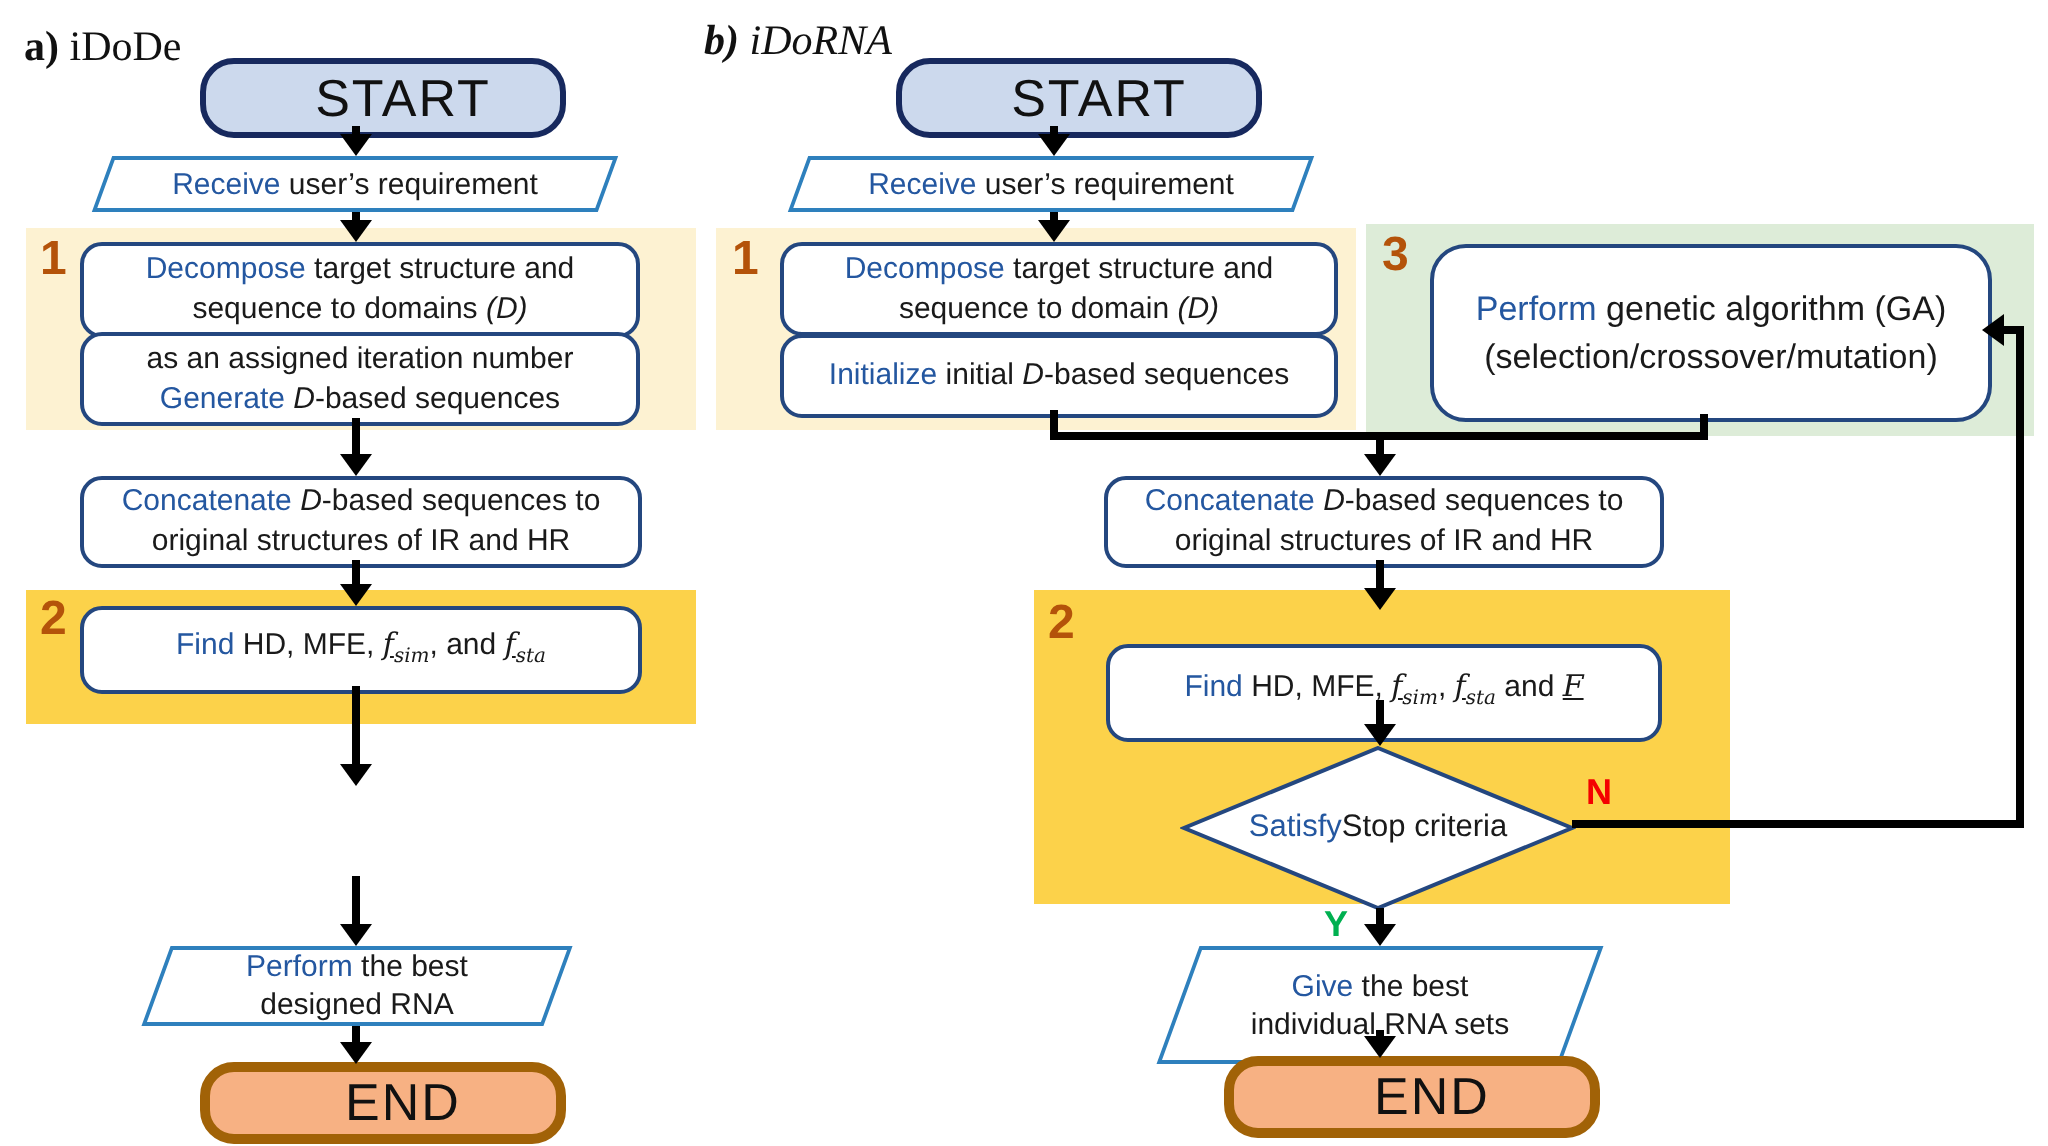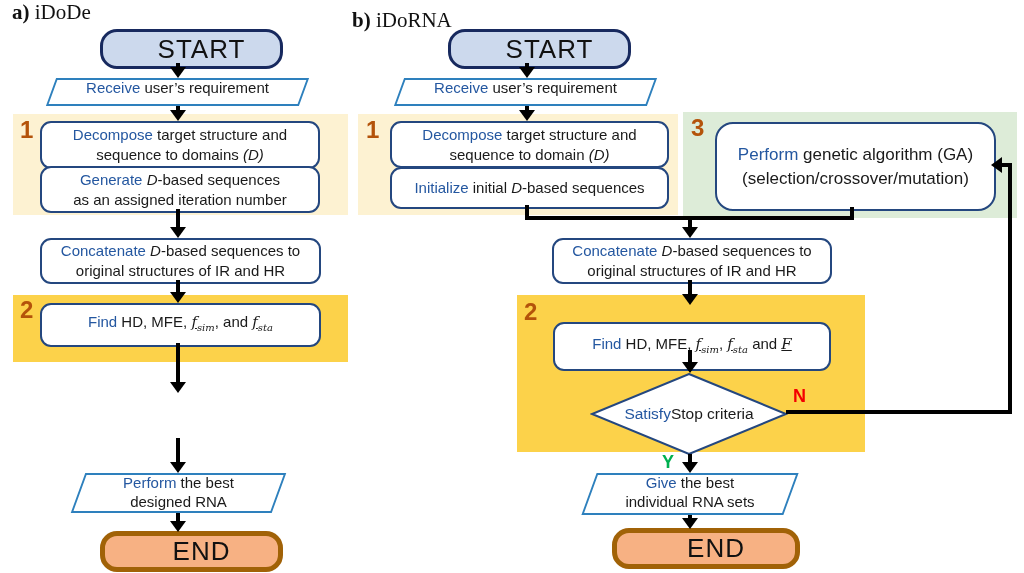--- a/index.html
+++ b/index.html
@@ -13,21 +13,21 @@
   .pill.end{background:#f7b183;border:5px solid #a16207;}
   .sec{position:absolute;}
   .sec.s1{background:#fdf2d2;}
   .sec.s2{background:#fcd24a;}
   .sec.s3{background:#ddecd8;}
   .secnum{position:absolute;font-size:24px;font-weight:bold;color:#b4530a;line-height:1;}
   .node{position:absolute;background:#fff;border:2px solid #24477f;border-radius:11px;
         display:flex;flex-direction:column;align-items:center;justify-content:center;
         font-size:15px;line-height:20px;text-align:center;}
   .node.big{border-radius:18px;font-size:17px;line-height:24px;}
-  .para{position:absolute;display:flex;flex-direction:column;align-items:center;justify-content:flex-start;
+  .para{position:absolute;display:flex;flex-direction:column;align-items:center;justify-content:center;
         font-size:15px;line-height:19px;text-align:center;}
   .para .bg{position:absolute;left:6px;right:6px;top:0;bottom:0;background:#fff;
             border:2px solid #2e80bd;transform:skewX(-20deg);z-index:0;}
   .para .txt{position:relative;z-index:1;}
   .lead{color:#2457a0;}
   .it{font-style:italic;}
   .mathf{font-family:"DejaVu Serif",serif;font-style:italic;text-decoration:underline;}
   .mathf sub{font-size:10px;}
   .vline{position:absolute;width:4px;background:#000;}
   .hline{position:absolute;height:4px;background:#000;}
@@ -52,38 +52,38 @@
   <div class="sec s1" style="left:358px;top:114px;width:320px;height:101px;"></div>
   <div class="sec s3" style="left:683px;top:112px;width:334px;height:106px;"></div>
   <div class="sec s2" style="left:517px;top:295px;width:348px;height:157px;"></div>
 
   <div class="secnum" style="left:20px;top:118px;">1</div>
   <div class="secnum" style="left:20px;top:298px;">2</div>
   <div class="secnum" style="left:366px;top:118px;">1</div>
   <div class="secnum" style="left:691px;top:116px;">3</div>
   <div class="secnum" style="left:524px;top:300px;">2</div>
 
-  <div class="title" style="left:12px;top:0;"><span class="pfx">a)</span> <span>iDoDe</span></div>
-  <div class="title" style="left:352px;top:8px;"><span class="pfx">b)</span> <span>iDoRNA</span></div>
+  <div class="title" style="left:12px;top:11px;"><span class="pfx">a)</span> <span>iDoDe</span></div>
+  <div class="title" style="left:352px;top:8px;font-style:italic;"><span class="pfx">b)</span> <span>iDoRNA</span></div>
 
   <div class="pill start" style="left:100px;top:29px;width:157px;height:34px;">START</div>
 
   <div class="para" style="left:45px;top:78px;width:265px;height:28px;">
     <div class="bg"></div>
     <div class="txt"><span class="lead">Receive</span><span> user’s requirement</span></div>
   </div>
 
   <div class="node" style="left:40px;top:121px;width:276px;height:44px;">
     <div><span class="lead">Decompose</span><span> target structure and</span></div>
     <div><span>sequence to domains </span><span class="it">(D)</span></div>
   </div>
 
   <div class="node" style="left:40px;top:166px;width:276px;height:43px;">
+    <div>as an assigned iteration number</div>
     <div><span class="lead">Generate</span><span class="it"> D</span><span>-based sequences</span></div>
-    <div>as an assigned iteration number</div>
   </div>
 
   <div class="node" style="left:40px;top:238px;width:277px;height:42px;">
     <div><span class="lead">Concatenate</span><span class="it"> D</span><span>-based sequences to</span></div>
     <div>original structures of IR and HR</div>
   </div>
 
   <div class="node" style="left:40px;top:303px;width:277px;height:40px;">
     <div><span class="lead">Find</span><span> HD, MFE, </span><span class="mathf"><span>f</span><sub>sim</sub></span><span>, and </span><span class="mathf"><span>f</span><sub>sta</sub></span></div>
   </div>
@@ -148,21 +148,21 @@
     </svg>
     <div class="dtxt">
       <div class="lead">Satisfy</div>
       <div>Stop criteria</div>
     </div>
   </div>
 
   <div class="flag no" style="left:793px;top:386px;">N</div>
   <div class="flag yes" style="left:662px;top:452px;">Y</div>
 
-  <div class="para" style="left:583px;top:473px;width:214px;height:42px;">
+  <div class="para" style="left:583px;top:473px;width:214px;height:59px;">
     <div class="bg"></div>
     <div class="txt"><span class="lead">Give</span><span> the best</span></div>
     <div class="txt">individual RNA sets</div>
   </div>
 
   <div class="pill end" style="left:612px;top:528px;width:158px;height:31px;">END</div>
 
   <div class="vline" style="left:525px;top:63px;height:6px;"></div>
   <div class="head-down" style="left:519px;top:67px;"></div>
   <div class="vline" style="left:525px;top:106px;height:5px;"></div>

